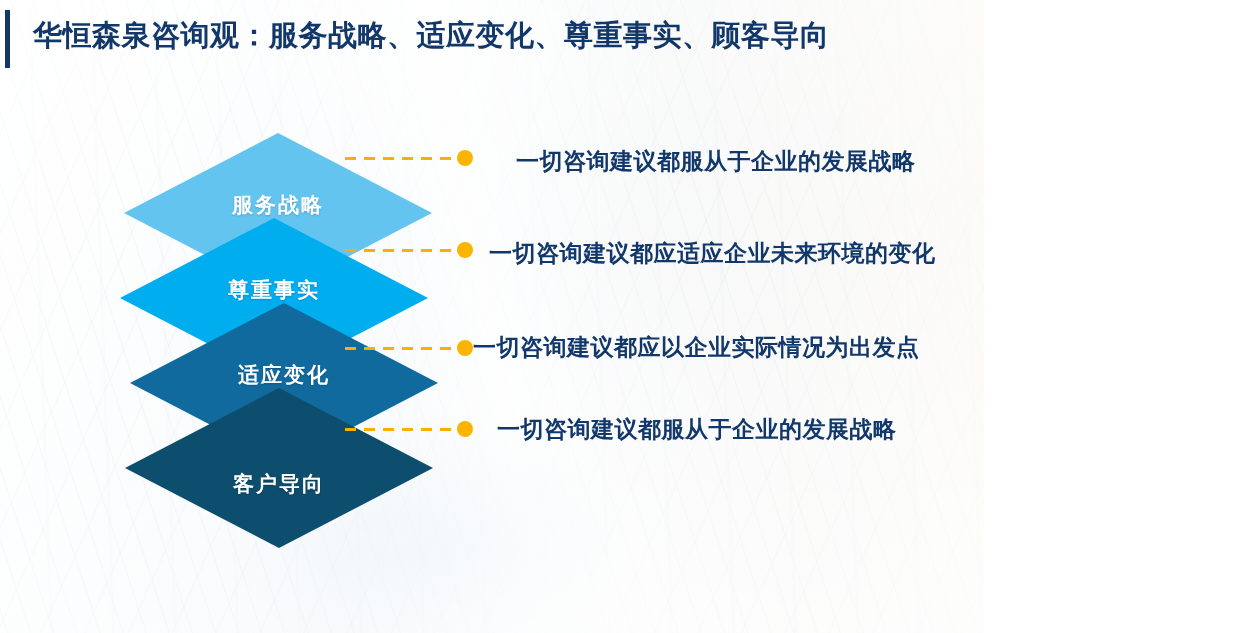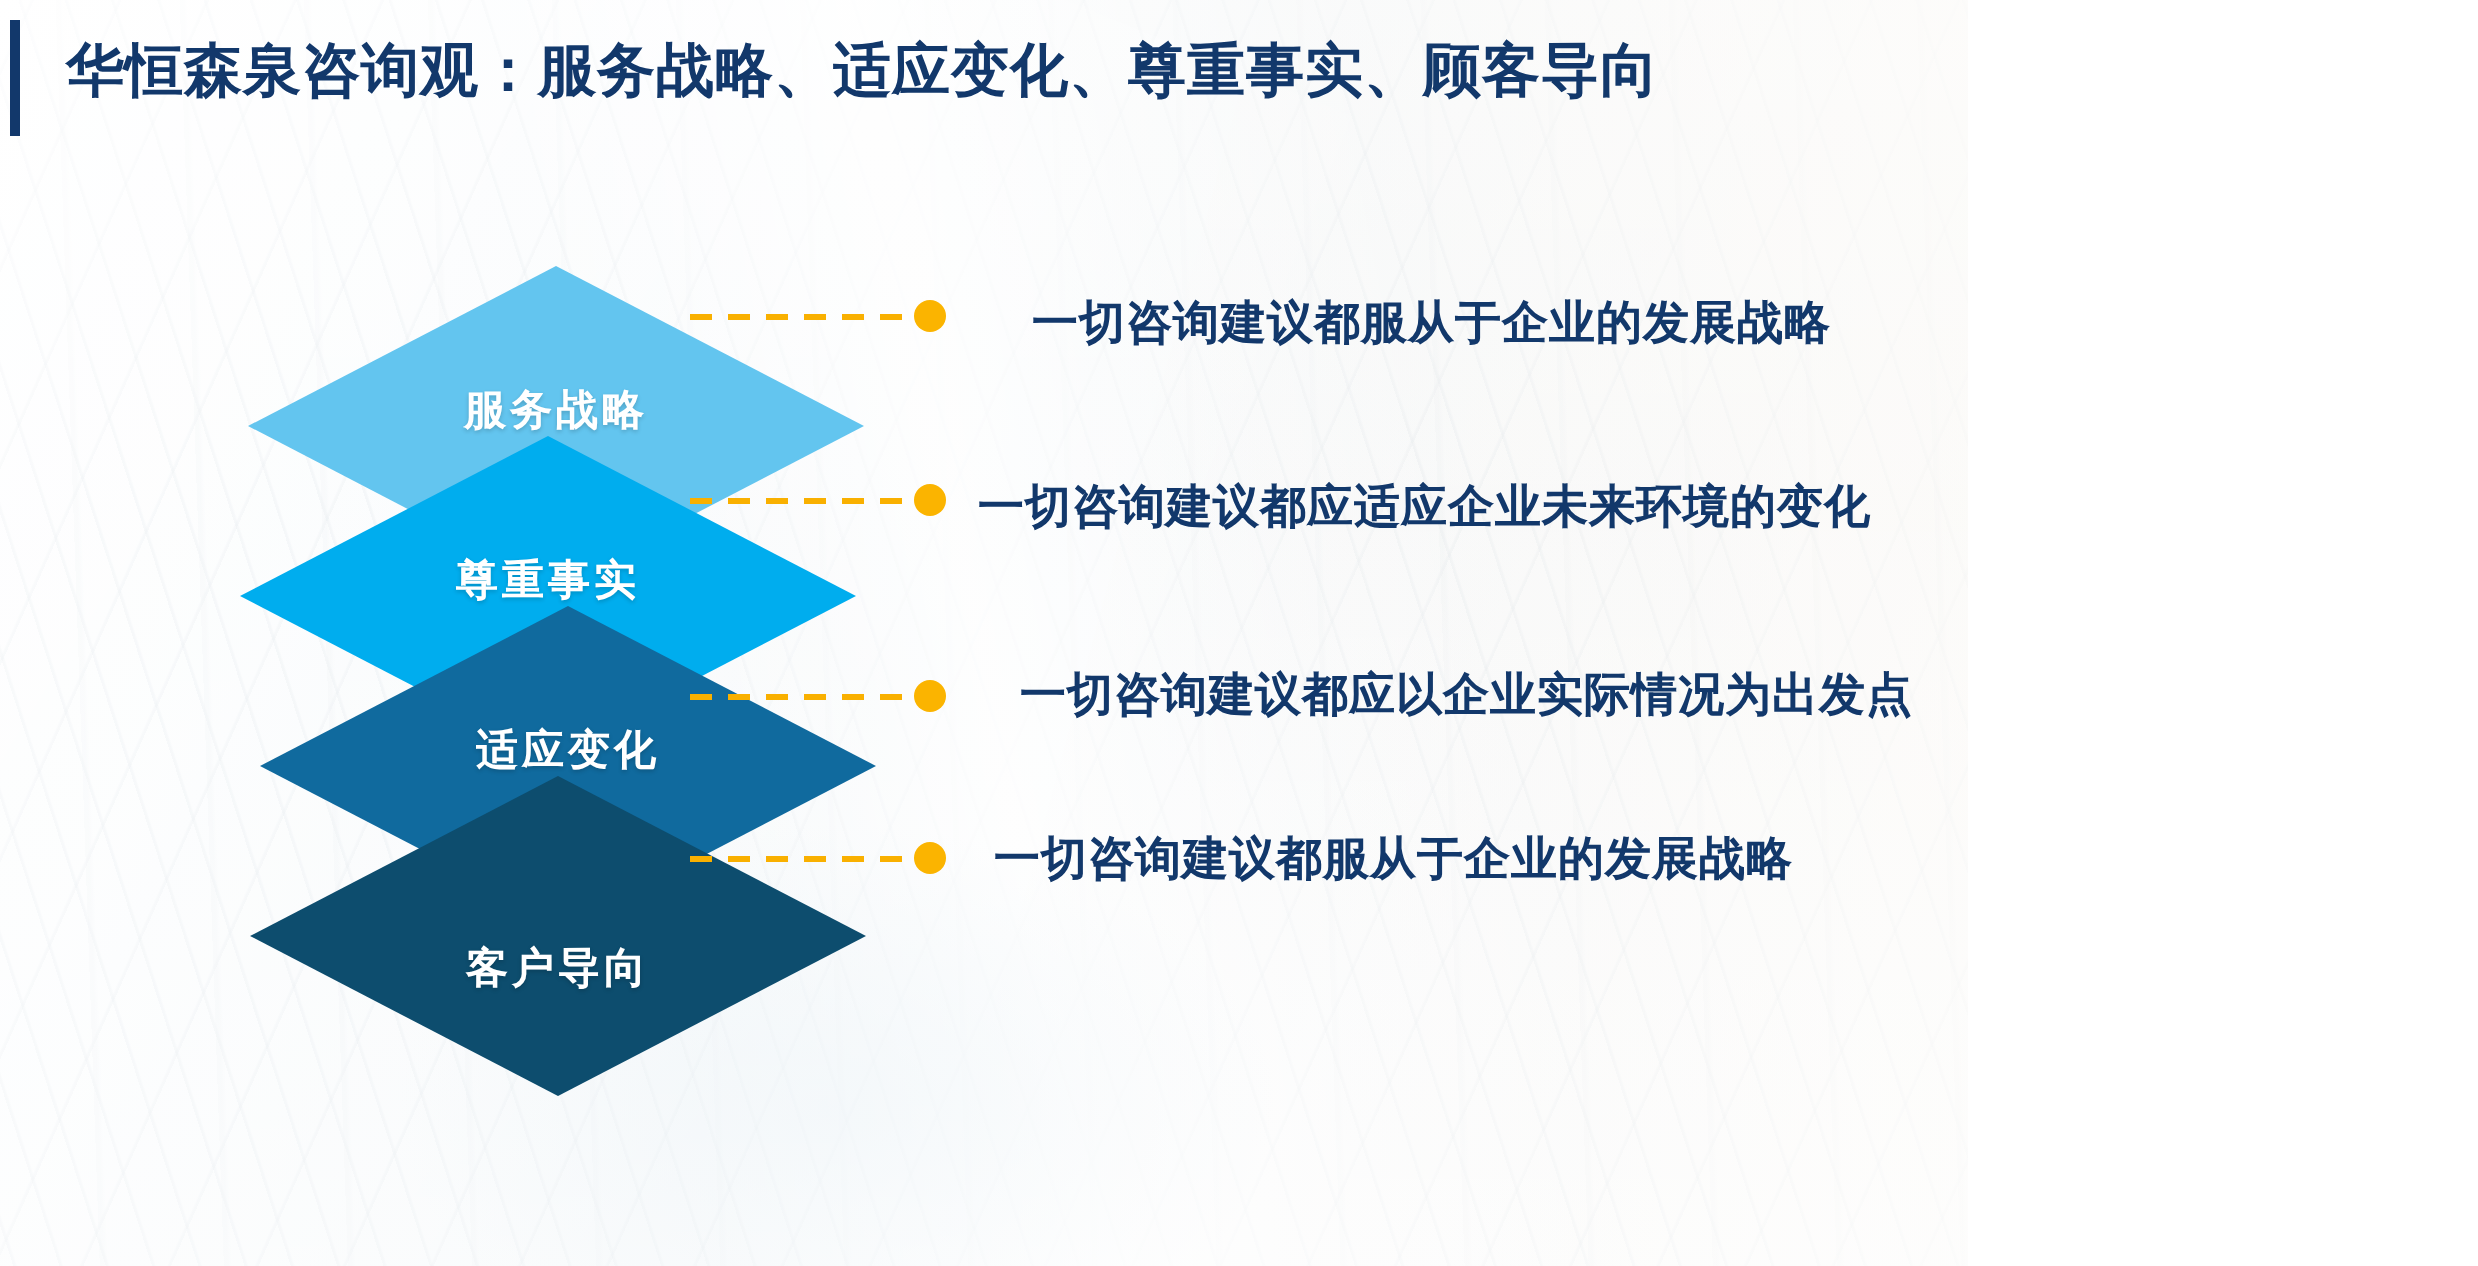--- a/index.html
+++ b/index.html
@@ -210,21 +210,21 @@
       <div class="bullet-text" style="left:489px; top:238px;">一切咨询建议都应适应企业未来环境的变化</div>
     </div>
 
     <div class="layer">
       <div class="diamond" style="left:130px; top:303px; background:#106A9E;"></div>
       <div class="d-label" style="left:130px; top:361px;">适应变化</div>
       <div class="connector" style="left:345px; top:340px; width:128px;">
         <div class="dash" style="width:114px;"></div>
         <div class="dot" style="left:112px;"></div>
       </div>
-      <div class="bullet-text" style="left:510px; top:332px;">一切咨询建议都应以企业实际情况为出发点</div>
+      <div class="bullet-text" style="left:473px; top:332px;">一切咨询建议都应以企业实际情况为出发点</div>
     </div>
 
     <div class="layer">
       <div class="diamond" style="left:125px; top:388px; background:#0D4D6E;"></div>
       <div class="d-label" style="left:125px; top:470px;">客户导向</div>
       <div class="connector" style="left:345px; top:421px; width:128px;">
         <div class="dash" style="width:114px;"></div>
         <div class="dot" style="left:112px;"></div>
       </div>
       <div class="bullet-text" style="left:497px; top:414px;">一切咨询建议都服从于企业的发展战略</div>

